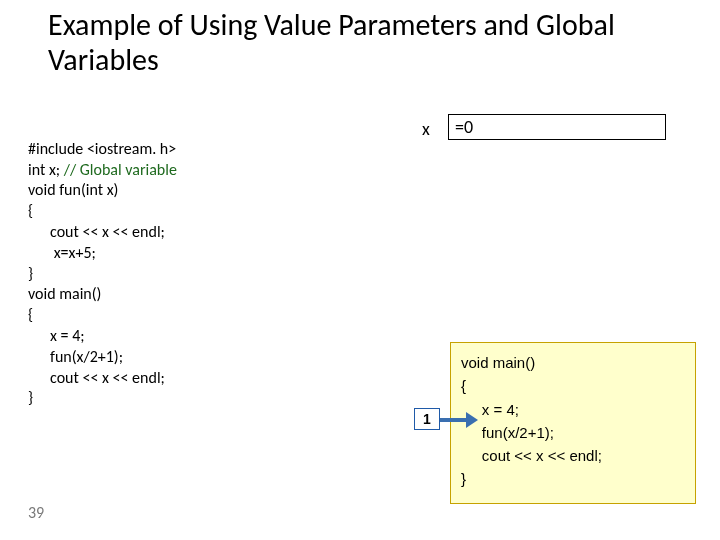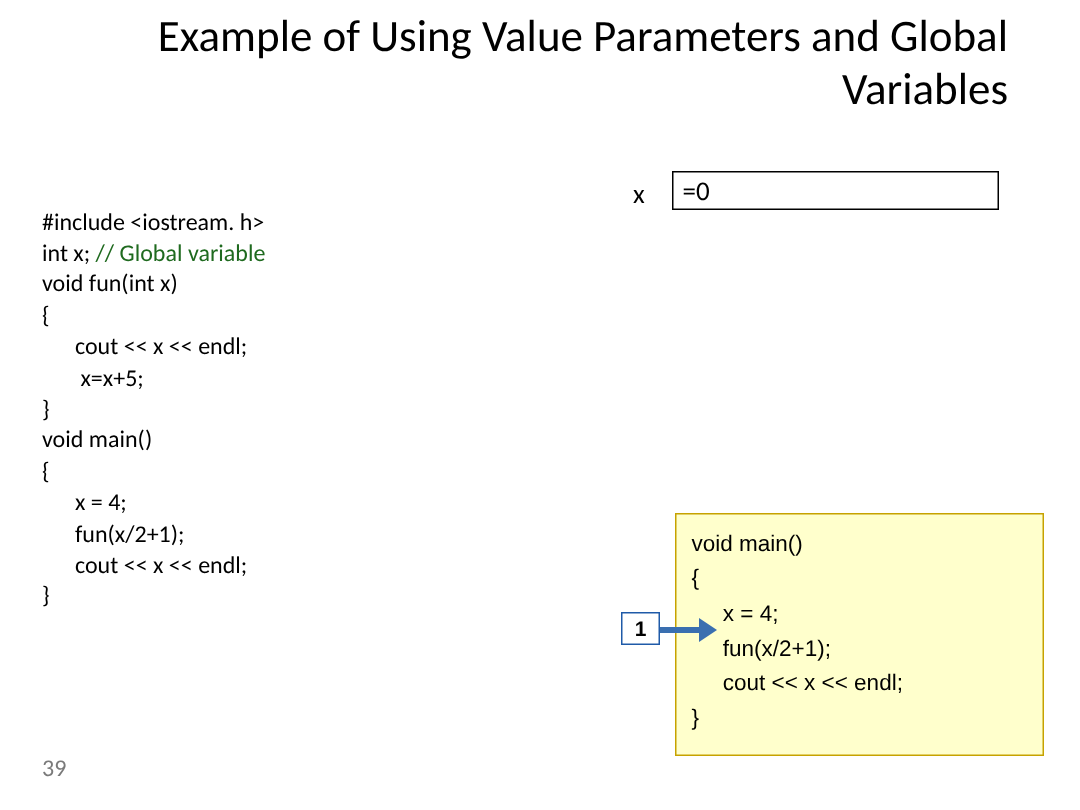--- a/index.html
+++ b/index.html
@@ -10,21 +10,21 @@
     background: #ffffff;
     font-family: Calibri, "Segoe UI", Arial, sans-serif;
     overflow: hidden;
     position: relative;
   }
   .title {
     position: absolute;
     top: 8px;
     left: 0;
     right: 0;
-    text-align: right;
+    text-align: left;
     font-size: 30px;
     color: #000;
     line-height: 1.15;
     padding: 0 48px;
   }
   .code-block {
     position: absolute;
     top: 118px;
     left: 28px;
     width: 340px;

